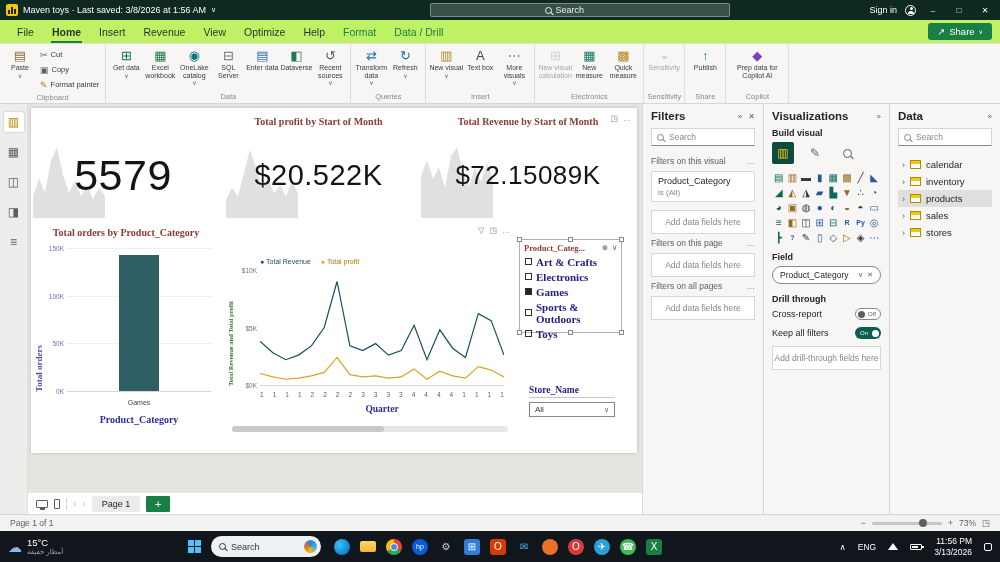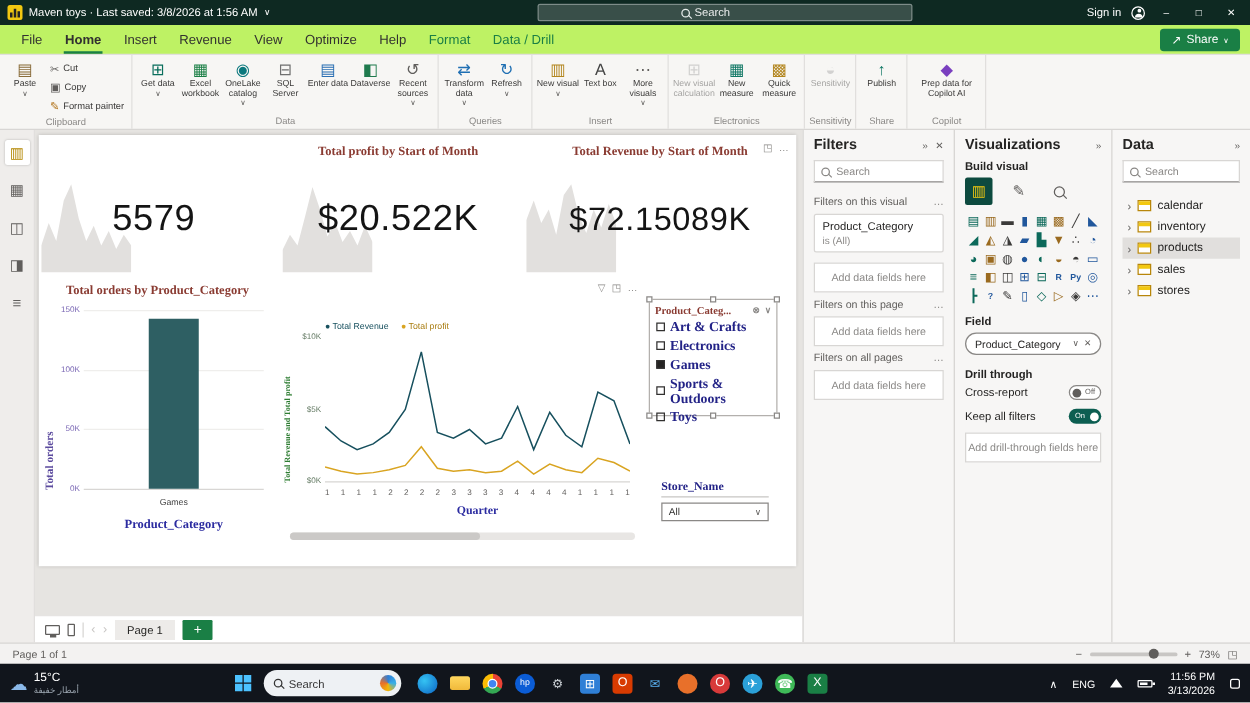--- a/index.html
+++ b/index.html
@@ -359,21 +359,21 @@
     <div class="sv">≡</div>
   </div>
 
 <div id="canvas">
   <div id="page">
 
     <div class="visual" style="left:2px;top:4px;width:180px;height:106px">
       <svg id="spark0" class="card-spark" viewBox="0 0 100 100" preserveAspectRatio="none">
           <polygon points="0,100 0.0,70 8.3,45 16.7,65 25.0,20 33.3,2 41.7,40 50.0,65 58.3,48 66.7,70 75.0,54 83.3,74 91.7,58 100.0,70 100,100" fill="#e2e0de"></polygon>
         </svg>
-      <div class="cardval" style="font-size:29px">5579</div>
+      <div class="cardval" style="font-size:43px">5579</div>
     </div>
     <div class="visual" style="left:195px;top:4px;width:185px;height:106px">
       <div class="vtitle" style="padding-top:4px">Total profit by Start of Month</div>
       <svg id="spark1" class="card-spark" viewBox="0 0 100 100" preserveAspectRatio="none">
           <polygon points="0,100 0.0,75 8.3,58 16.7,70 25.0,38 33.3,5 41.7,30 50.0,60 58.3,44 66.7,66 75.0,54 83.3,70 91.7,48 100.0,66 100,100" fill="#e2e0de"></polygon>
         </svg>
       <div class="cardval" style="font-size:29px">$20.522K</div>
     </div>
     <div class="visual" style="left:390px;top:4px;width:214px;height:106px">
       <div class="vicons">

